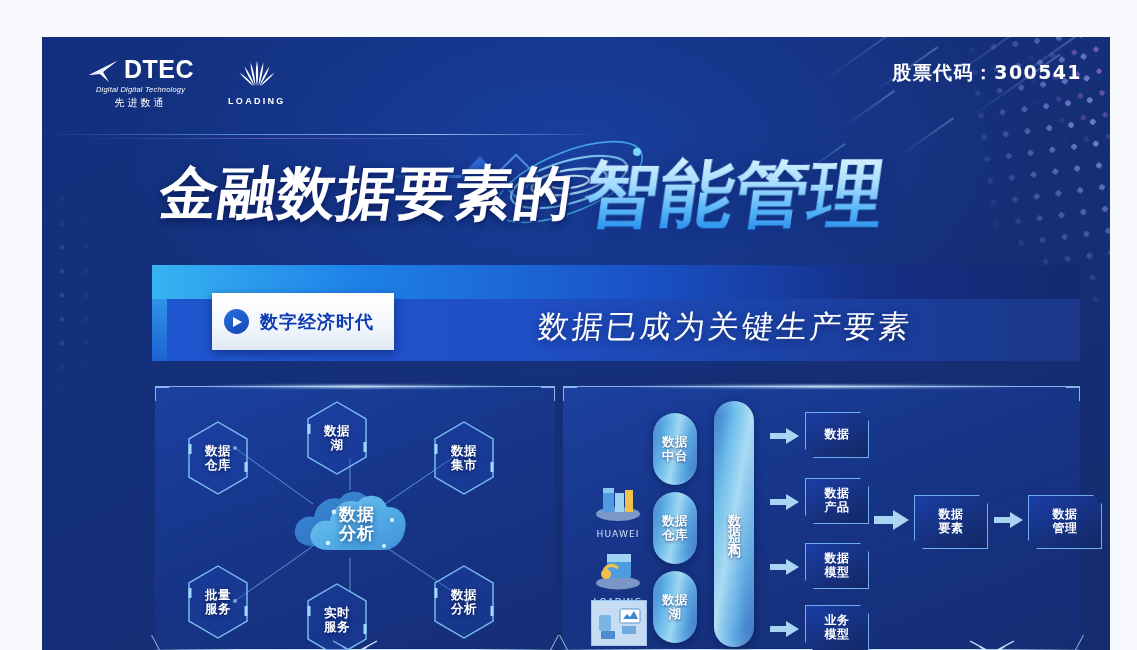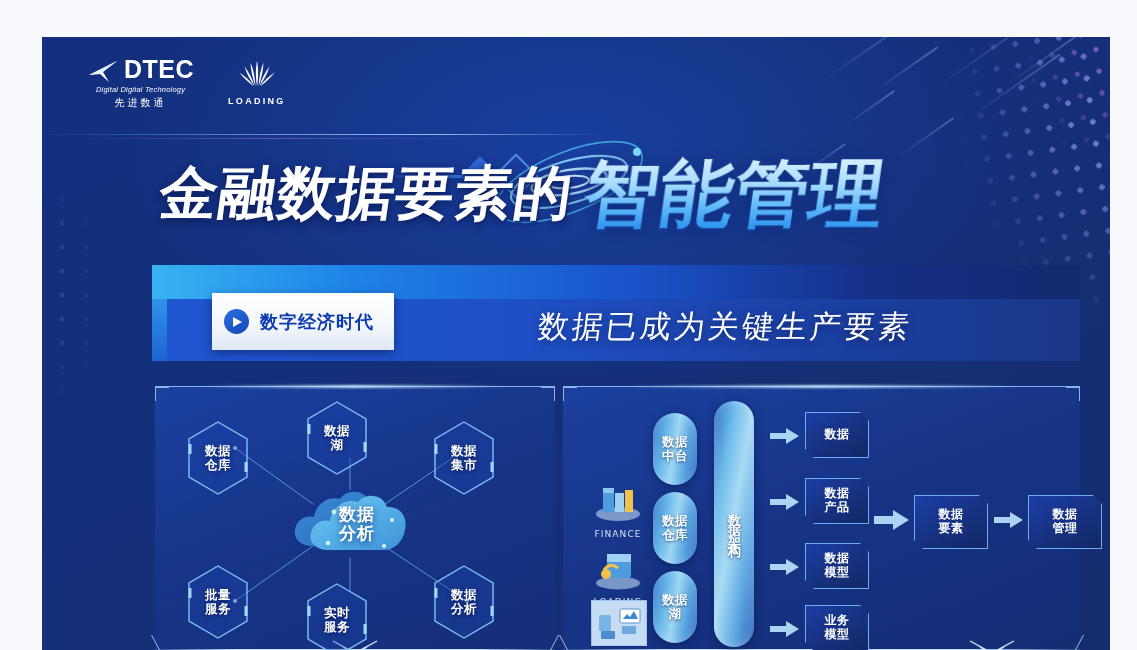--- a/index.html
+++ b/index.html
@@ -271,20 +271,21 @@
               <path d="M36.5 7.5 C32 13 28.7 20 26.6 27 C31 21 34.5 14 36.5 7.5 Z"></path>
               <path d="M6.5 13.5 C10 18.5 15.5 23.5 20.8 27.2 C17 22 12 17 6.5 13.5 Z"></path>
               <path d="M41.5 13.5 C36 17 31 22 27.2 27.2 C32.5 23.5 38 18.5 41.5 13.5 Z"></path>
             </g>
           </svg>
         </span>
         <div class="hw">LOADING</div>
       </div>
     </div>
 
+    <div class="stockcode">股票代码：300541</div>
 
     <div class="hline"></div>
     <div class="hline2"></div>
 
     <div class="titlewrap">
       <div class="diamonds">
         <span class="dline"></span>
         <span class="dia fill"></span>
         <span class="dia hollow"></span>
       </div>
@@ -440,21 +441,21 @@
     <div class="srcicon" style="left:545px;top:441px;">
       <span class="glyph">
         <svg width="54" height="46" viewBox="0 0 54 46">
           <ellipse cx="27" cy="36" rx="22" ry="7" fill="#bcd9f2" opacity=".6"></ellipse>
           <rect x="12" y="10" width="11" height="24" fill="#4f9be0"></rect>
           <rect x="24" y="15" width="9" height="19" fill="#9fd2f2"></rect>
           <rect x="34" y="12" width="8" height="22" fill="#f0c24a"></rect>
           <rect x="12" y="10" width="11" height="5" fill="#8cc6ee"></rect>
         </svg>
       </span>
-      <div class="cap">FINANCE</div>
+      <div class="cap">HUAWEI</div>
     </div>
     <div class="srcicon" style="left:545px;top:509px;">
       <span class="glyph">
         <svg width="54" height="46" viewBox="0 0 54 46">
           <ellipse cx="27" cy="37" rx="22" ry="6.5" fill="#bcd9f2" opacity=".6"></ellipse>
           <rect x="16" y="8" width="24" height="24" rx="2" fill="#4f9be0"></rect>
           <rect x="16" y="8" width="24" height="8" fill="#9fd2f2"></rect>
           <path d="M13 24 q6 -8 14 -2" stroke="#f0c24a" stroke-width="3" fill="none"></path>
           <circle cx="15" cy="28" r="5" fill="#f0c24a"></circle>
         </svg>

